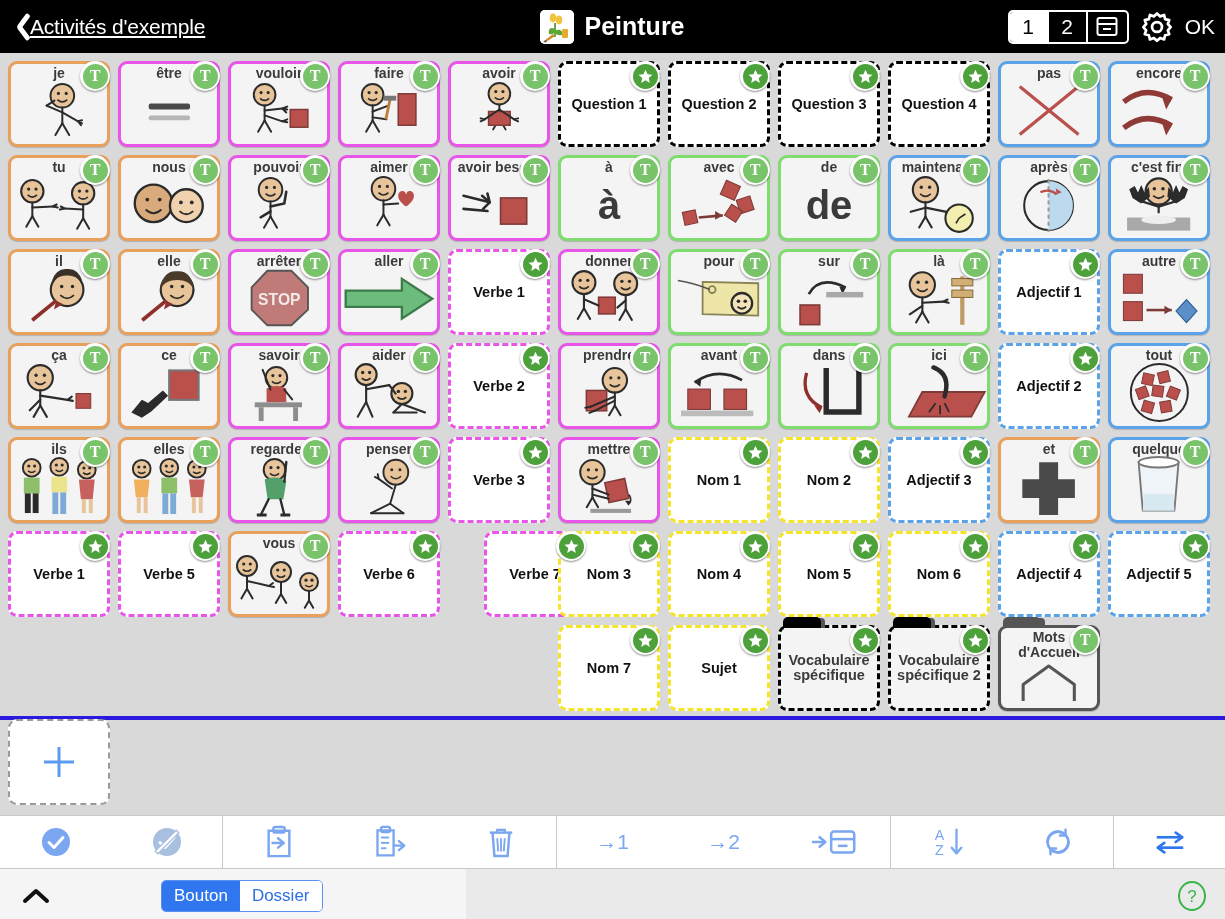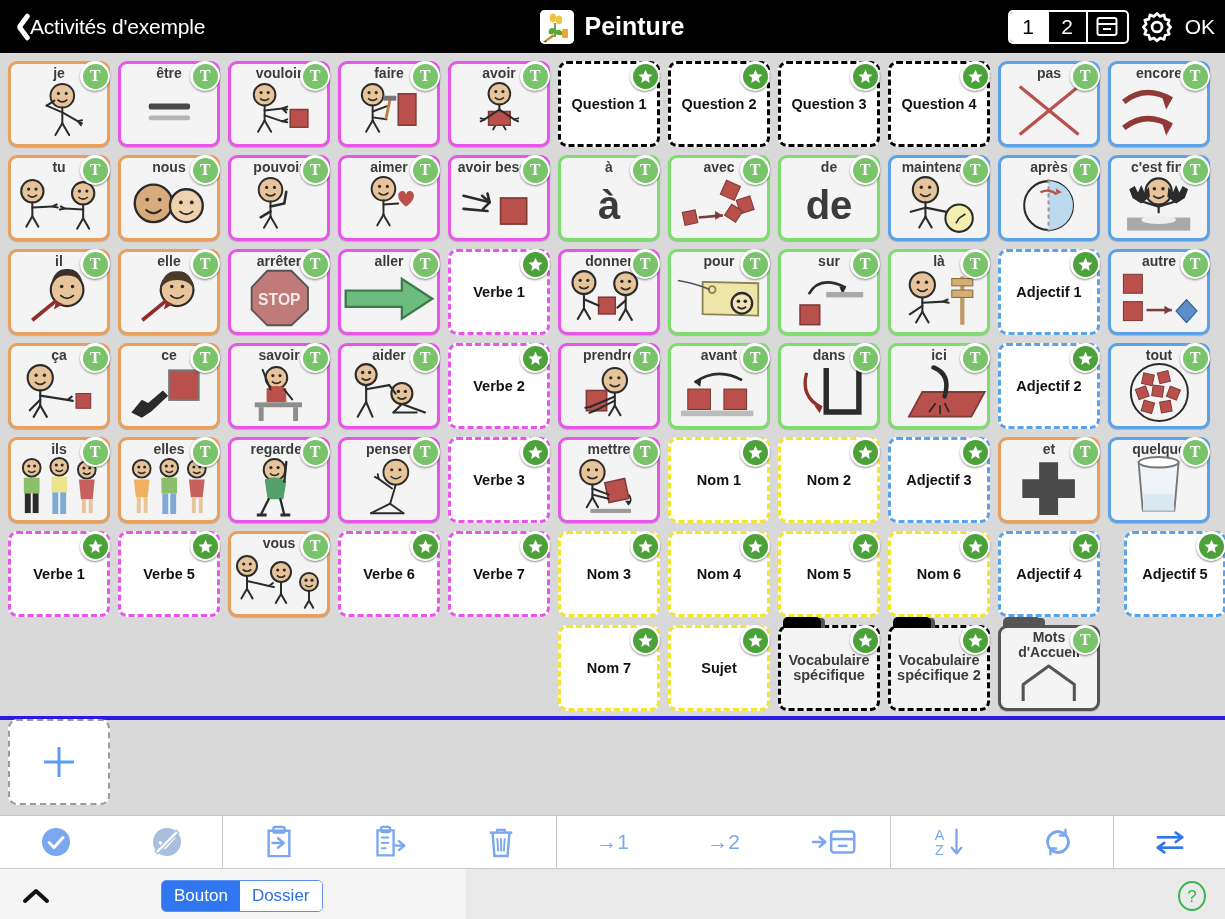--- a/index.html
+++ b/index.html
@@ -16,20 +16,21 @@
     height: 53px;
     background: #000;
     display: flex;
     align-items: center;
     color: #fff;
   }
   .back-btn {
     display: flex; align-items: center;
     padding-left: 8px;
     cursor: pointer;
+    text-decoration: underline;
   }
   .chev-left {
     width: 22px; height: 30px;
     position: relative; flex: none;
   }
   .chev-left::before, .chev-left::after {
     content: ""; position: absolute; left: 8px;
     width: 5px; height: 17px; background: #fff; border-radius: 2px;
   }
   .chev-left::before { top: -1px; transform: rotate(37deg); transform-origin: bottom center; }
@@ -1480,21 +1481,21 @@
           <div class="badge star">
             <span class="inner">
               <svg viewBox="0 0 20 20" width="17" height="17">
                 <polygon points="10,2 12.4,7.4 18.2,8 13.8,11.9 15.1,17.6 10,14.5 4.9,17.6 6.2,11.9 1.8,8 7.6,7.4" fill="#fff"></polygon>
               </svg>
             </span>
           </div>
         </div>
       </div>
       <div class="cellwrap">
-        <div class="cell empty" style="border-color: rgb(232, 85, 232); border-style: dashed;">
+        <div class="cell empty" style="border-color: rgb(232, 85, 232); border-style: dashed; margin-left: 36px;">
           <div class="cell-label">Verbe 7</div>
           <div class="badge star">
             <span class="inner">
               <svg viewBox="0 0 20 20" width="17" height="17">
                 <polygon points="10,2 12.4,7.4 18.2,8 13.8,11.9 15.1,17.6 10,14.5 4.9,17.6 6.2,11.9 1.8,8 7.6,7.4" fill="#fff"></polygon>
               </svg>
             </span>
           </div>
         </div>
       </div>
@@ -1552,21 +1553,21 @@
           <div class="badge star">
             <span class="inner">
               <svg viewBox="0 0 20 20" width="17" height="17">
                 <polygon points="10,2 12.4,7.4 18.2,8 13.8,11.9 15.1,17.6 10,14.5 4.9,17.6 6.2,11.9 1.8,8 7.6,7.4" fill="#fff"></polygon>
               </svg>
             </span>
           </div>
         </div>
       </div>
       <div class="cellwrap">
-        <div class="cell empty" style="border-color: rgb(91, 163, 232); border-style: dashed; margin-left: 16px;">
+        <div class="cell empty" style="border-color: rgb(91, 163, 232); border-style: dashed;">
           <div class="cell-label">Adjectif 5</div>
           <div class="badge star">
             <span class="inner">
               <svg viewBox="0 0 20 20" width="17" height="17">
                 <polygon points="10,2 12.4,7.4 18.2,8 13.8,11.9 15.1,17.6 10,14.5 4.9,17.6 6.2,11.9 1.8,8 7.6,7.4" fill="#fff"></polygon>
               </svg>
             </span>
           </div>
         </div>
       </div>

